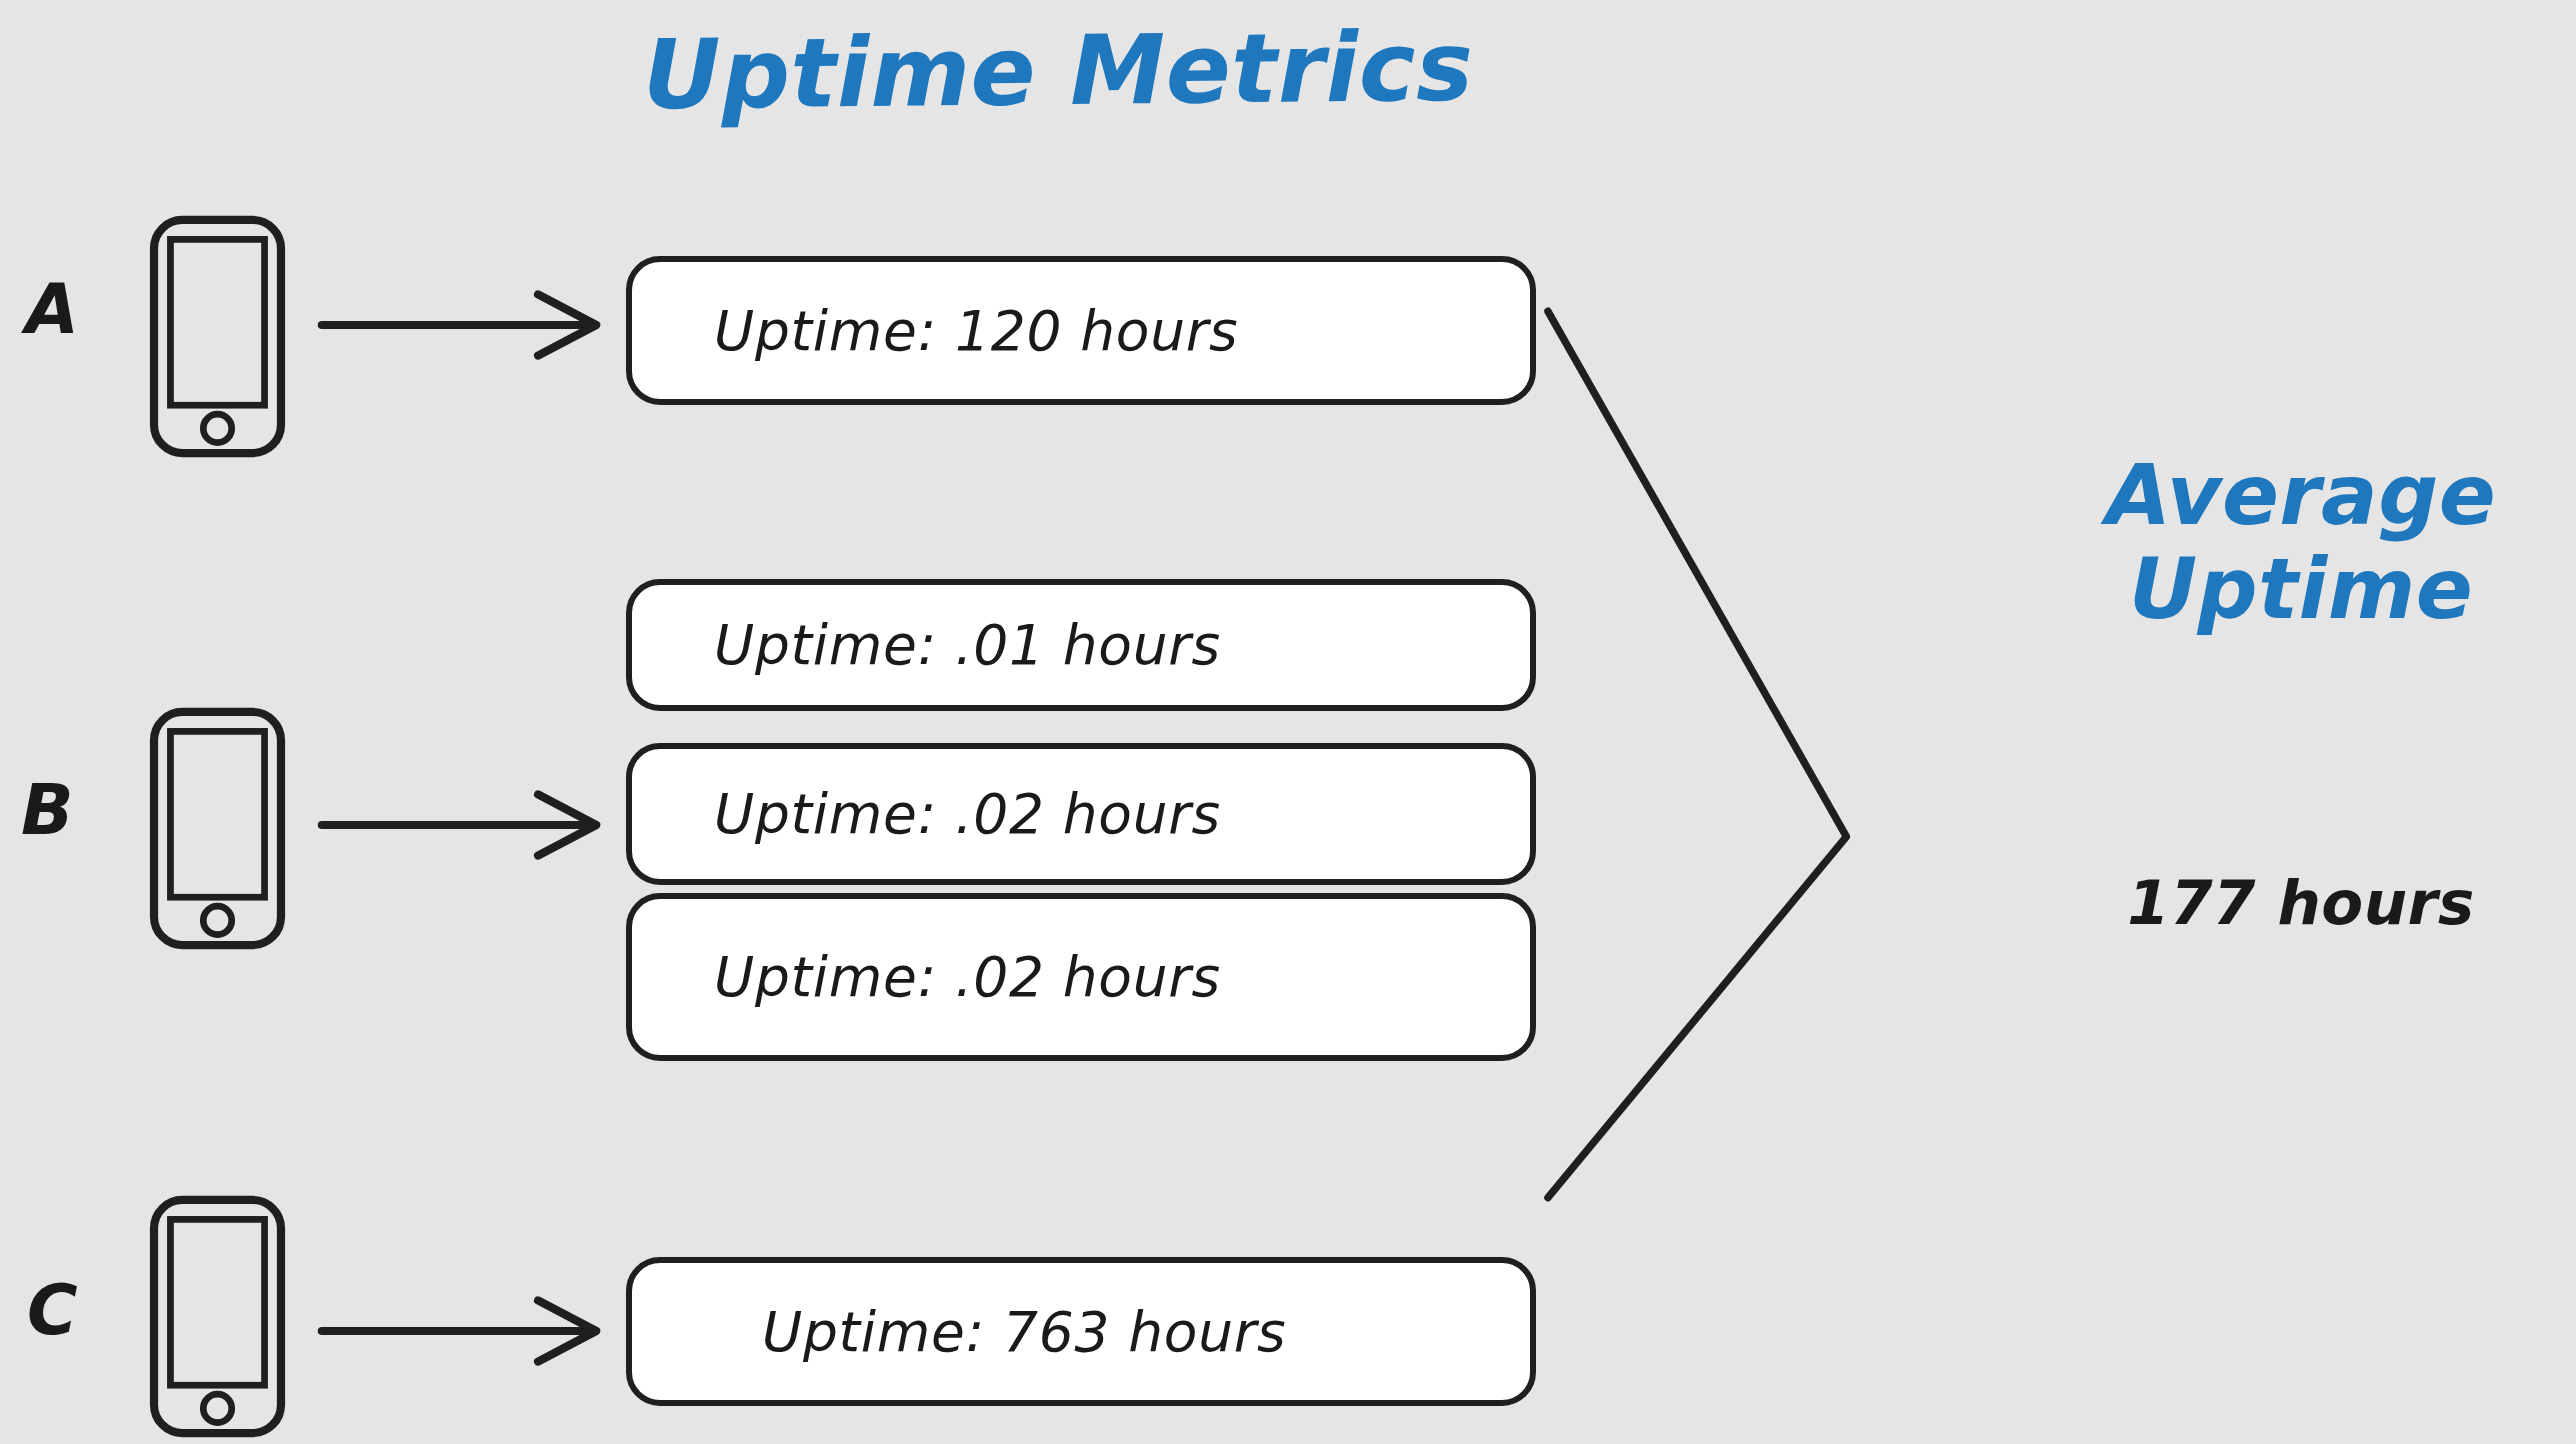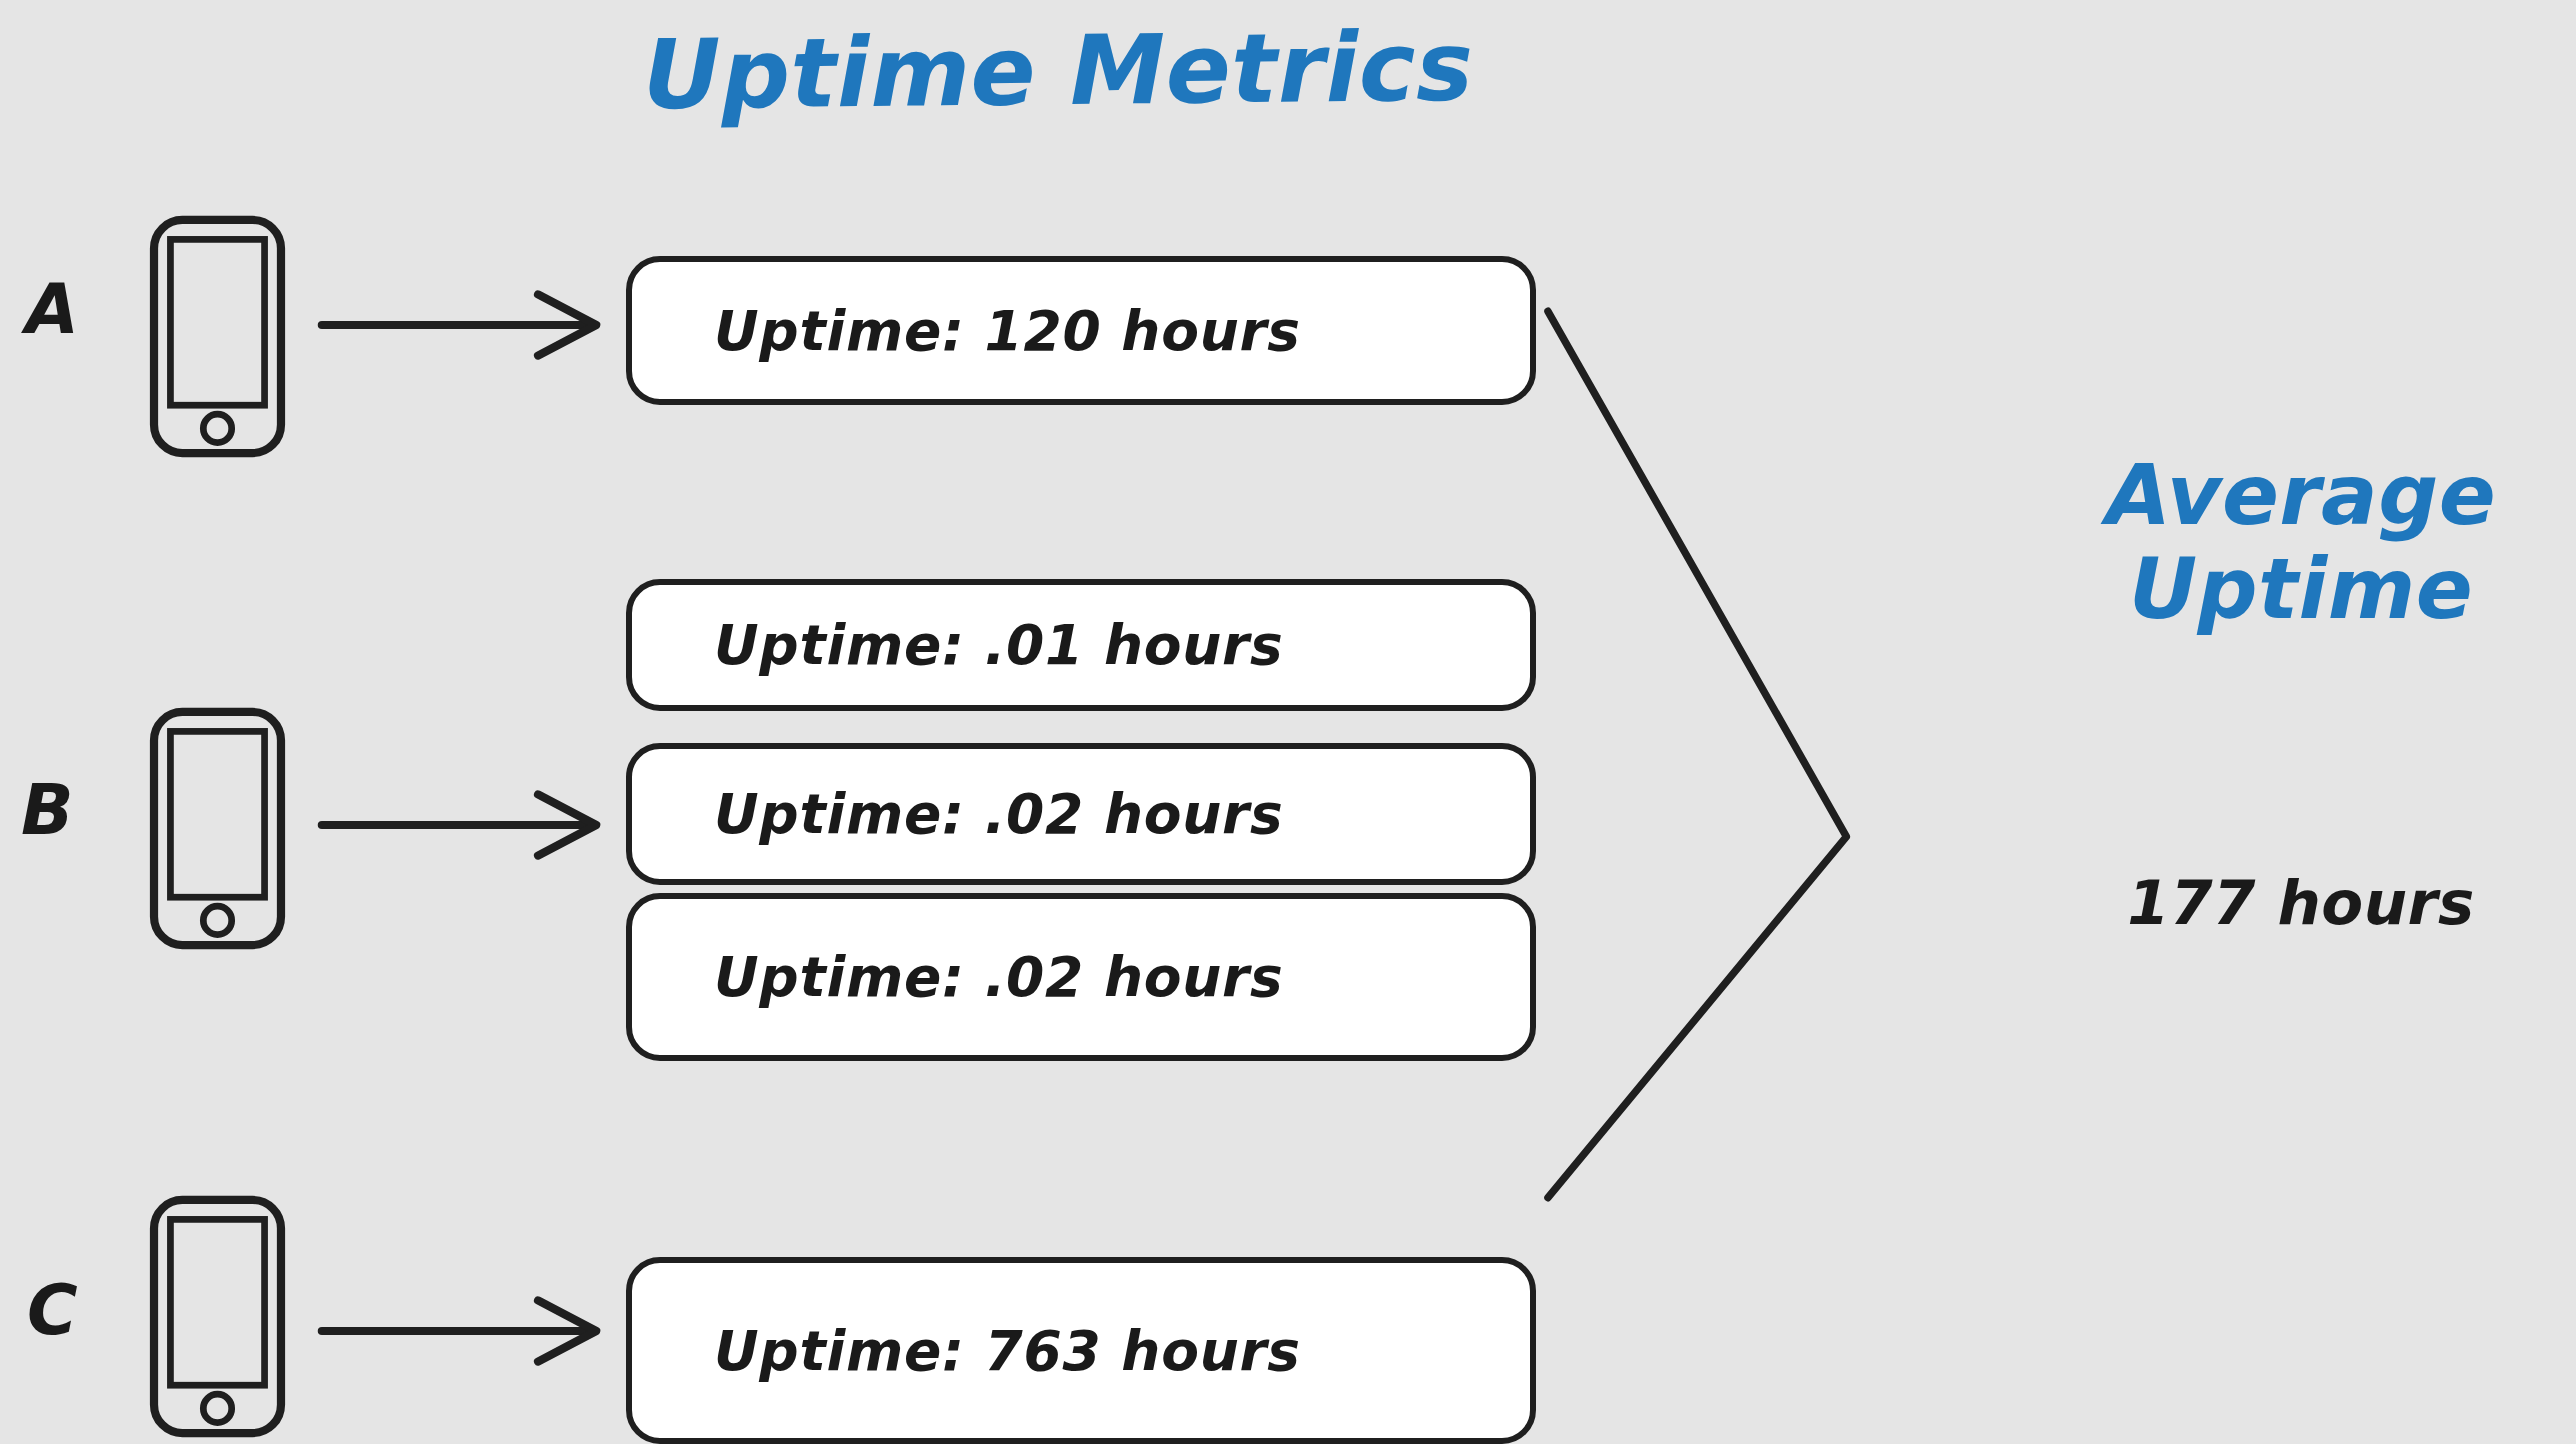--- a/index.html
+++ b/index.html
@@ -66,33 +66,33 @@
     width: 910px;
     box-sizing: border-box;
     border: 6.7px solid #1f1f1f;
     border-radius: 34px;
     background: #ffffff;
     display: flex;
     align-items: center;
   }
   .metric-text {
     font-size: 55px;
-    font-weight: 700;
+    font-weight: 400;
     color: #1a1a1a;
     padding-left: 82px;
     letter-spacing: 0.7px;
     white-space: nowrap;
     font-style: italic;
   }
 
   #box-a   { top: 256px;  height: 149px; }
   #box-b1  { top: 579px;  height: 132px; }
   #box-b2  { top: 743px;  height: 142px; }
   #box-b3  { top: 893px; height: 168px; }
-  #box-c   { top: 1257px; height: 187px; }
+  #box-c   { top: 1257px; height: 149px; padding-left: 48px; }
 
   
   #chevron { position: absolute; left: 1539px; top: 299px; }
 
   
   #avg-title {
     position: absolute;
     left: 2017px;
     top: 448px;
     width: 568px;

